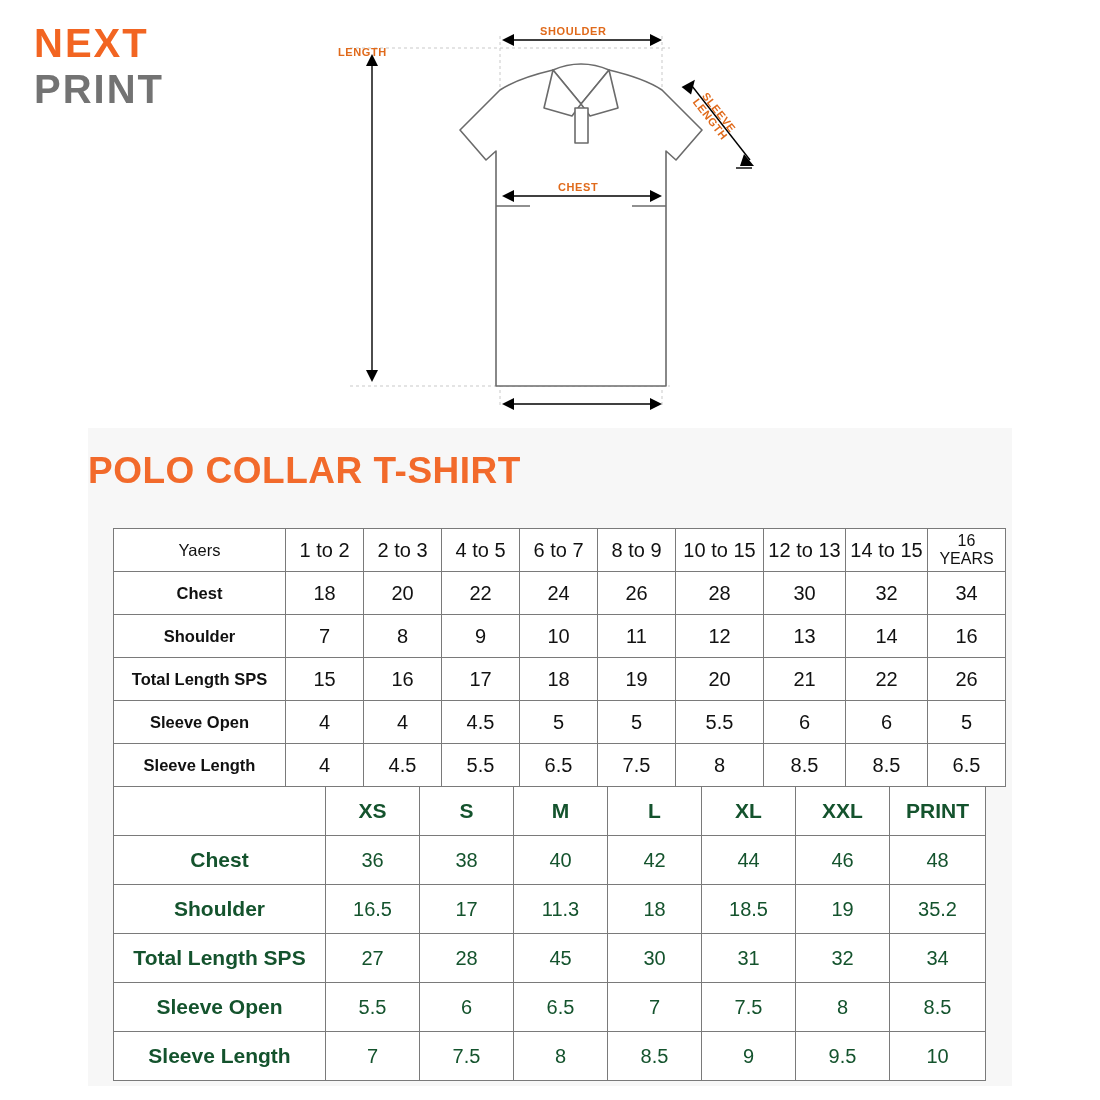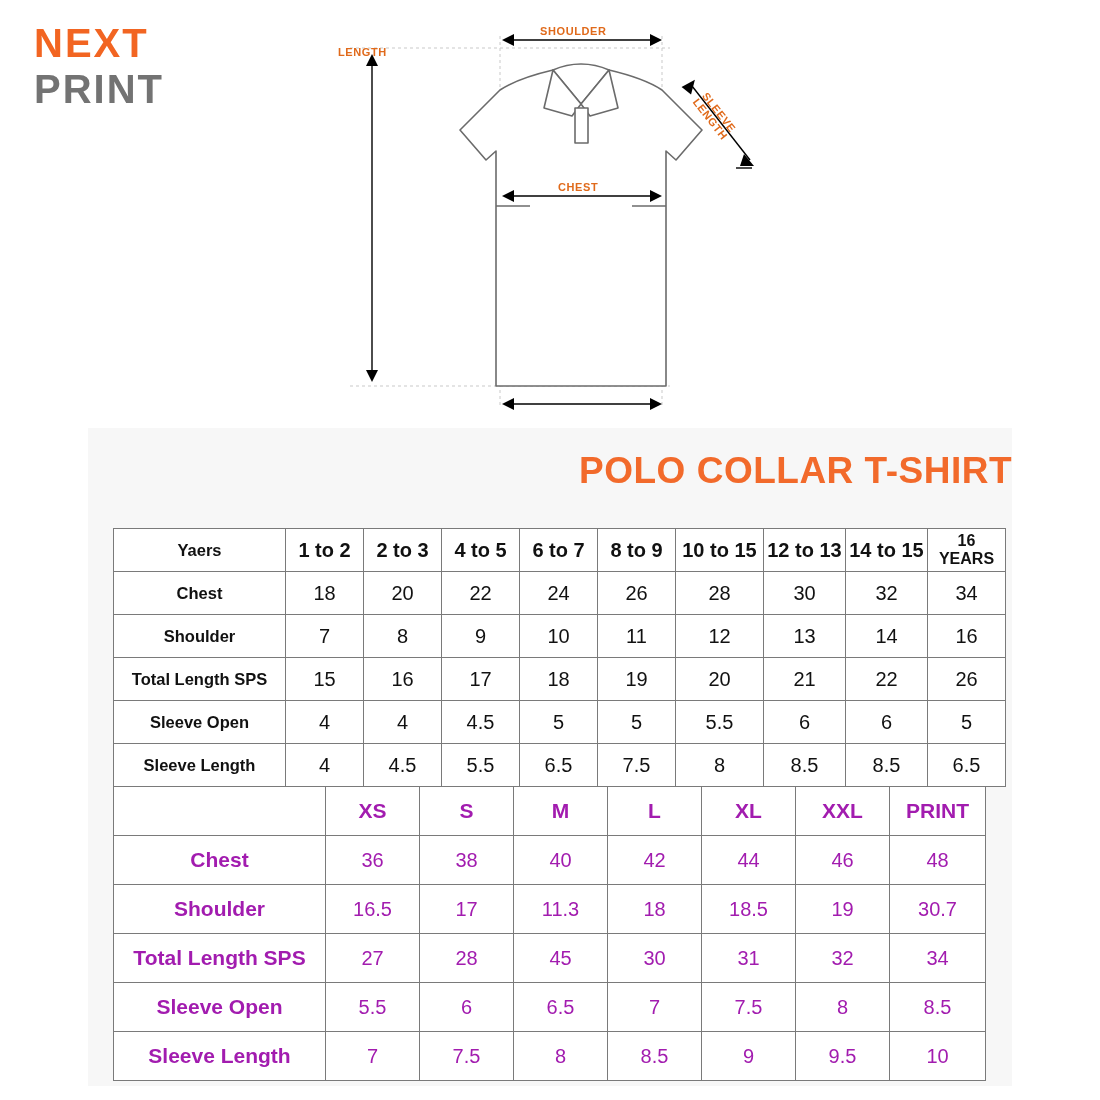--- a/index.html
+++ b/index.html
@@ -64,21 +64,21 @@
   
   .panel {
     position: absolute;
     left: 88px;
     top: 428px;
     width: 924px;
     height: 658px;
     background: #f7f7f7;
   }
   .panel-title {
-    text-align: right;
+    text-align: left;
     color: #f26a2b;
     font-size: 37px;
     font-weight: bold;
     letter-spacing: 0.5px;
     padding-top: 22px;
     margin: 0;
   }
 
   
   table {
@@ -100,42 +100,42 @@
     font-size: 20px;
     height: 42px;
     padding: 0 2px;
     color: #111;
   }
   .kids-table td.rowhead {
     font-weight: bold;
     font-size: 16.5px;
   }
   .kids-table tr:first-child td {
-    font-weight: bold;
+    font-weight: normal;
   }
   .kids-table td.small-years {
     font-size: 16px;
     font-weight: bold;
   }
 
   
   .adult-table {
     position: absolute;
     left: 25px;
     top: 358px;
     width: 872px;
     table-layout: fixed;
   }
   .adult-table td {
     border: 1px solid #7a7a7a;
     text-align: center;
     font-size: 20px;
     height: 48px;
     padding: 0 2px;
-    color: #a21caf;
+    color: #14532d;
   }
   .adult-table td.rowhead,
   .adult-table tr:first-child td {
     font-weight: bold;
     font-size: 21px;
   }
 </style>
 </head>
 <body>
 
@@ -360,21 +360,21 @@
         <td>48</td>
       </tr>
       <tr>
         <td class="rowhead">Shoulder</td>
         <td>16.5</td>
         <td>17</td>
         <td>11.3</td>
         <td>18</td>
         <td>18.5</td>
         <td>19</td>
-        <td>30.7</td>
+        <td>35.2</td>
       </tr>
       <tr>
         <td class="rowhead">Total Length SPS</td>
         <td>27</td>
         <td>28</td>
         <td>45</td>
         <td>30</td>
         <td>31</td>
         <td>32</td>
         <td>34</td>

